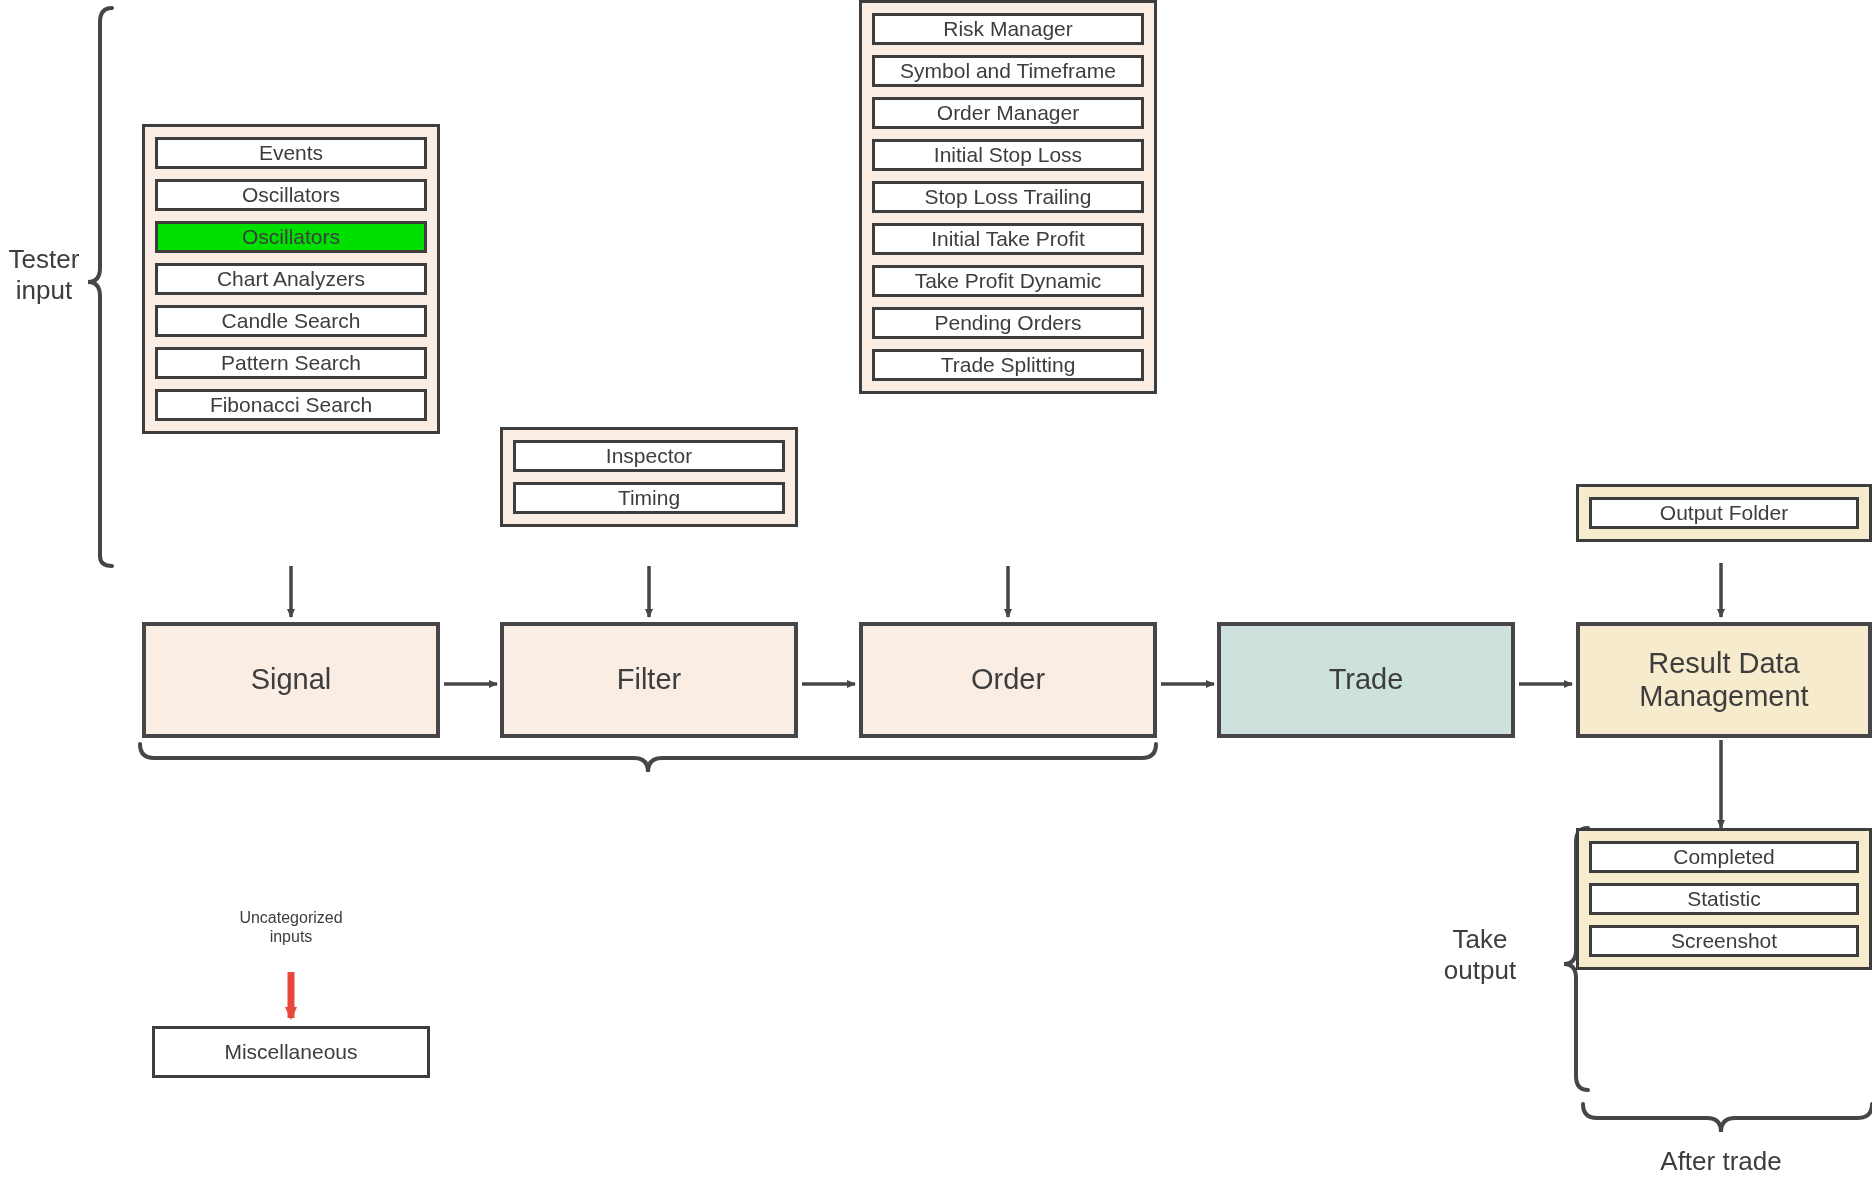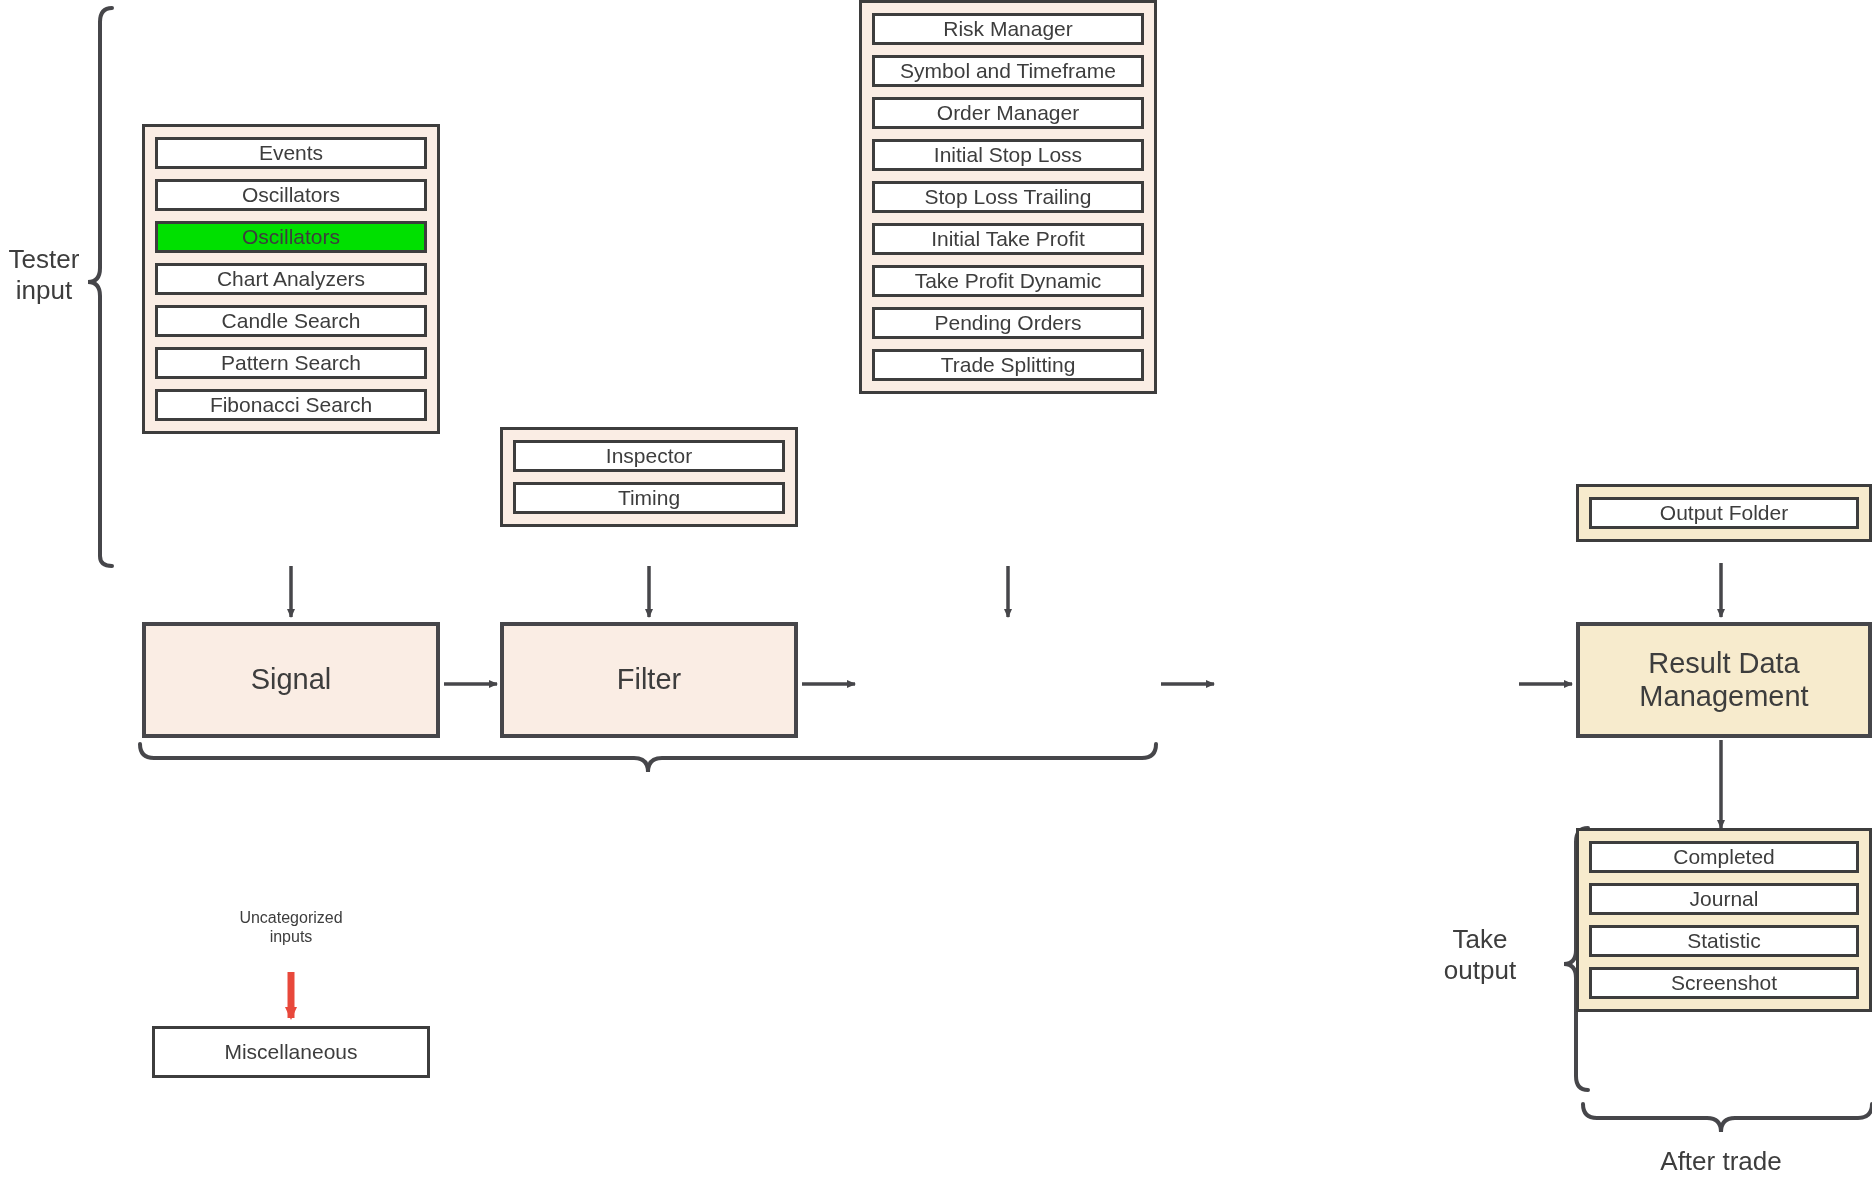--- a/index.html
+++ b/index.html
@@ -176,30 +176,31 @@
     <div class="chip">Pending Orders</div>
     <div class="chip">Trade Splitting</div>
   </div>
 
   <div class="abs group-box cream" style="left:1576px; top:484px; width:296px;">
     <div class="chip">Output Folder</div>
   </div>
 
   <div class="abs group-box cream" style="left:1576px; top:828px; width:296px;">
     <div class="chip">Completed</div>
-    <div class="chip">Journal</div>
     <div class="chip">Statistic</div>
     <div class="chip">Screenshot</div>
   </div>
 
   <div class="abs stage" style="left:500px; top:622px; width:298px; height:116px;">Filter</div>
 
   <div class="abs stage" style="left:142px; top:622px; width:298px; height:116px;">Signal</div>
 
-
+  <div class="abs stage" style="left:859px; top:622px; width:298px; height:116px;">Order</div>
+
+  <div class="abs stage teal" style="left:1217px; top:622px; width:298px; height:116px;">Trade</div>
 
   <div class="abs stage cream" style="left:1576px; top:622px; width:296px; height:116px; white-space:pre-line;">Result Data
 Management</div>
 
   <div class="abs plain-box" style="left:152px; top:1026px; width:278px; height:52px;">Miscellaneous</div>
 
   <div class="abs label" style="left:0px; top:244px; width:88px;">Tester
 input</div>
 
 

